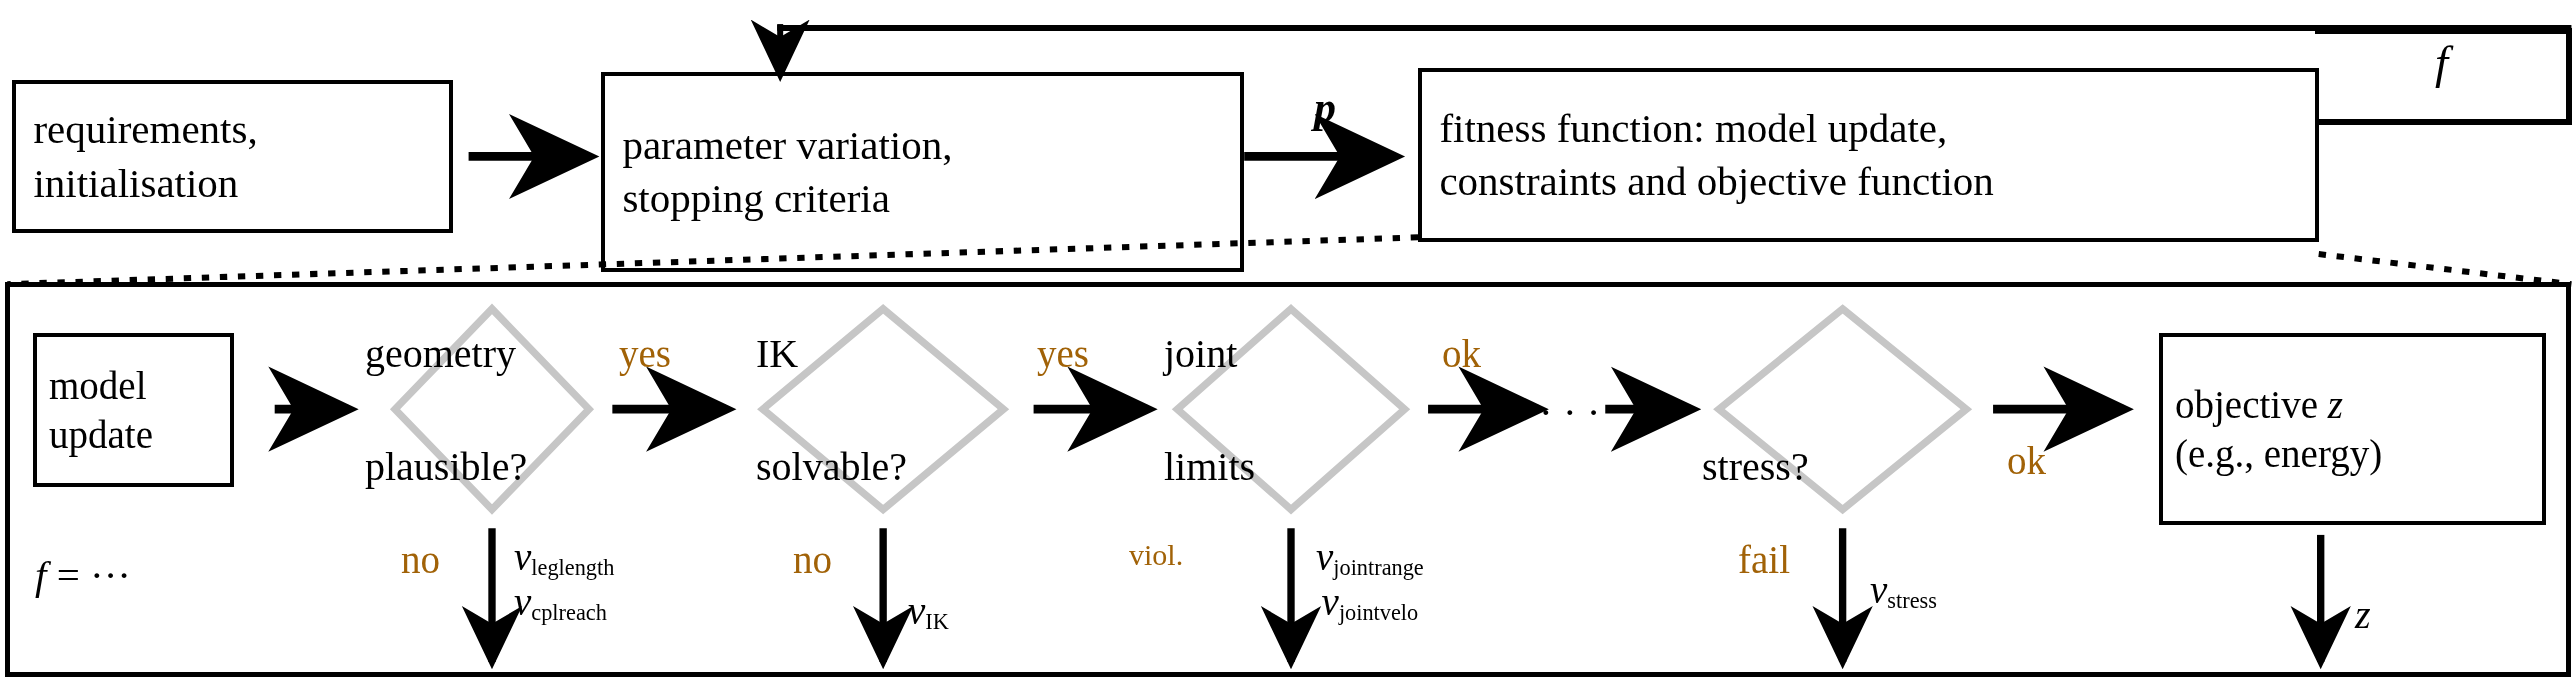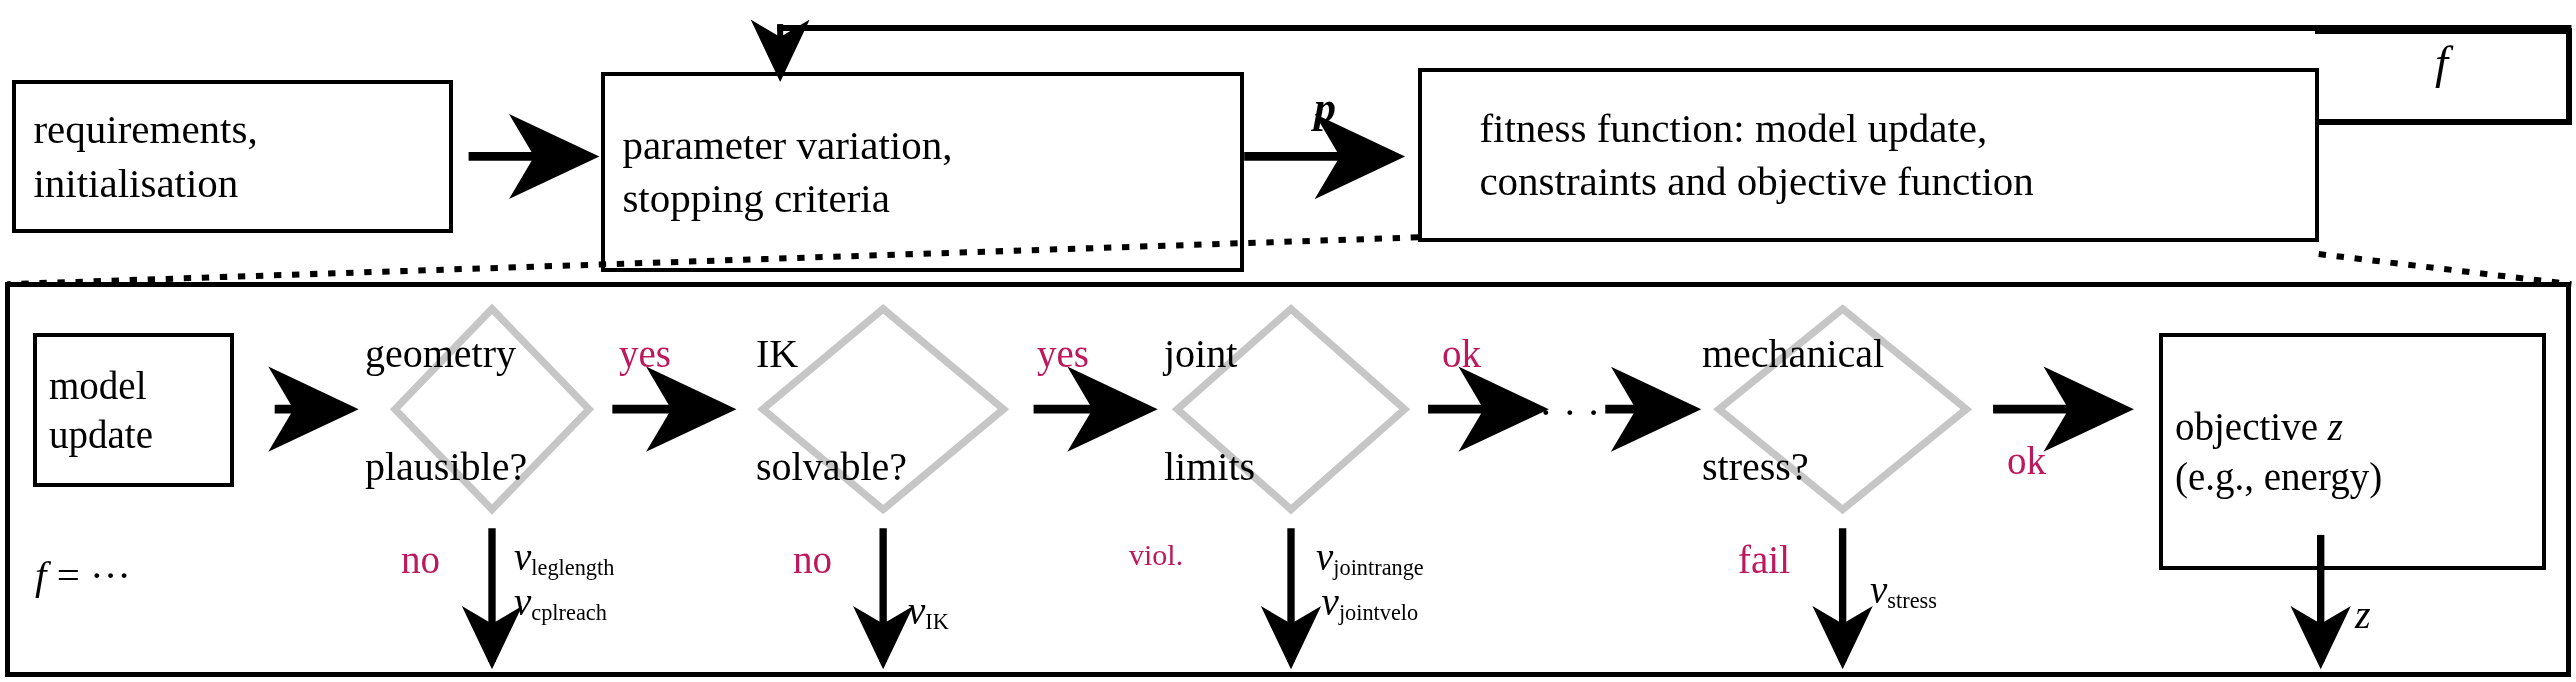--- a/index.html
+++ b/index.html
@@ -33,21 +33,21 @@
   
   .panel{
     position:absolute;border:5.4px solid #000;box-sizing:border-box;background:transparent;
   }
 
   
   svg.overlay{position:absolute;left:0;top:0;width:2576px;height:682px;pointer-events:none;}
 
   
   .lbl{position:absolute;white-space:nowrap;line-height:1;}
-  .gray{color:#be185d;}
+  .gray{color:#a16207;}
   .ital{font-style:italic;}
   .bolditalic{font-weight:bold;font-style:italic;}
 
   .dia-text{
     position:absolute;white-space:nowrap;text-align:left;
     font-size:40px;line-height:1;
   }
 
   .sub{font-size:0.62em;vertical-align:-0.22em;letter-spacing:0;}
   .vsym{font-style:italic;font-size:39px;}
@@ -109,21 +109,21 @@
     <div class="ln">initialisation</div>
   </div>
 
   <div class="box" style="left:601px;top:72px;width:643px;height:200px;">
     <div class="ln">parameter variation,</div>
     <div class="ln">stopping criteria</div>
   </div>
 
   <div class="lbl bolditalic" style="left:1314px;top:86px;font-size:44px;">p</div>
 
-  <div class="box" style="left:1418px;top:68px;width:901px;height:174px;padding-left:40px;">
+  <div class="box" style="left:1418px;top:68px;width:901px;height:174px;">
     <div class="ln">fitness function: model update,</div>
     <div class="ln">constraints and objective function</div>
   </div>
 
   <div style="position:absolute;left:2315px;top:28px;width:257px;height:97px;
               border-top:6px solid #000;border-right:6px solid #000;border-bottom:6px solid #000;
               box-sizing:border-box;"></div>
   <div class="lbl ital" style="left:2435px;top:39px;font-size:47px;">f</div>
 
   <div class="panel" style="left:5.4px;top:282px;width:2566px;height:395px;"></div>
@@ -158,29 +158,28 @@
   <div class="dia-text" style="left:1164px;top:447px;width:254px;">limits</div>
   <div class="lbl gray" style="left:1442px;top:334px;font-size:39px;">ok</div>
   <div class="lbl gray" style="left:1129px;top:540px;font-size:30px;">viol.</div>
   <div class="vlab" style="left:1316px;top:535px;text-align:center;">
     <div><span class="vsym">v</span><span class="sub">jointrange</span></div>
     <div><span class="vsym">v</span><span class="sub">jointvelo</span></div>
   </div>
 
   <div class="lbl" style="left:1539px;top:392px;font-size:41px;">· · ·</div>
 
-  <div class="dia-text" style="left:1702px;top:334px;width:281px;">mechanical</div>
   <div class="dia-text" style="left:1702px;top:447px;width:281px;">stress?</div>
   <div class="lbl gray" style="left:2007px;top:441px;font-size:39px;">ok</div>
   <div class="lbl gray" style="left:1738px;top:540px;font-size:39px;">fail</div>
   <div class="vlab" style="left:1870px;top:568px;">
     <div><span class="vsym">v</span><span class="sub">stress</span></div>
   </div>
 
-  <div class="thinbox" style="left:2159px;top:333px;width:387px;height:237px;">
+  <div class="thinbox" style="left:2159px;top:333px;width:387px;height:192px;">
     <div class="ln">
       <span>objective</span> <span class="ital">z</span>
     </div>
     <div class="ln">(e.g., energy)</div>
   </div>
   <div class="lbl ital" style="left:2355px;top:595px;font-size:40px;">z</div>
 
 </div>
 
 

